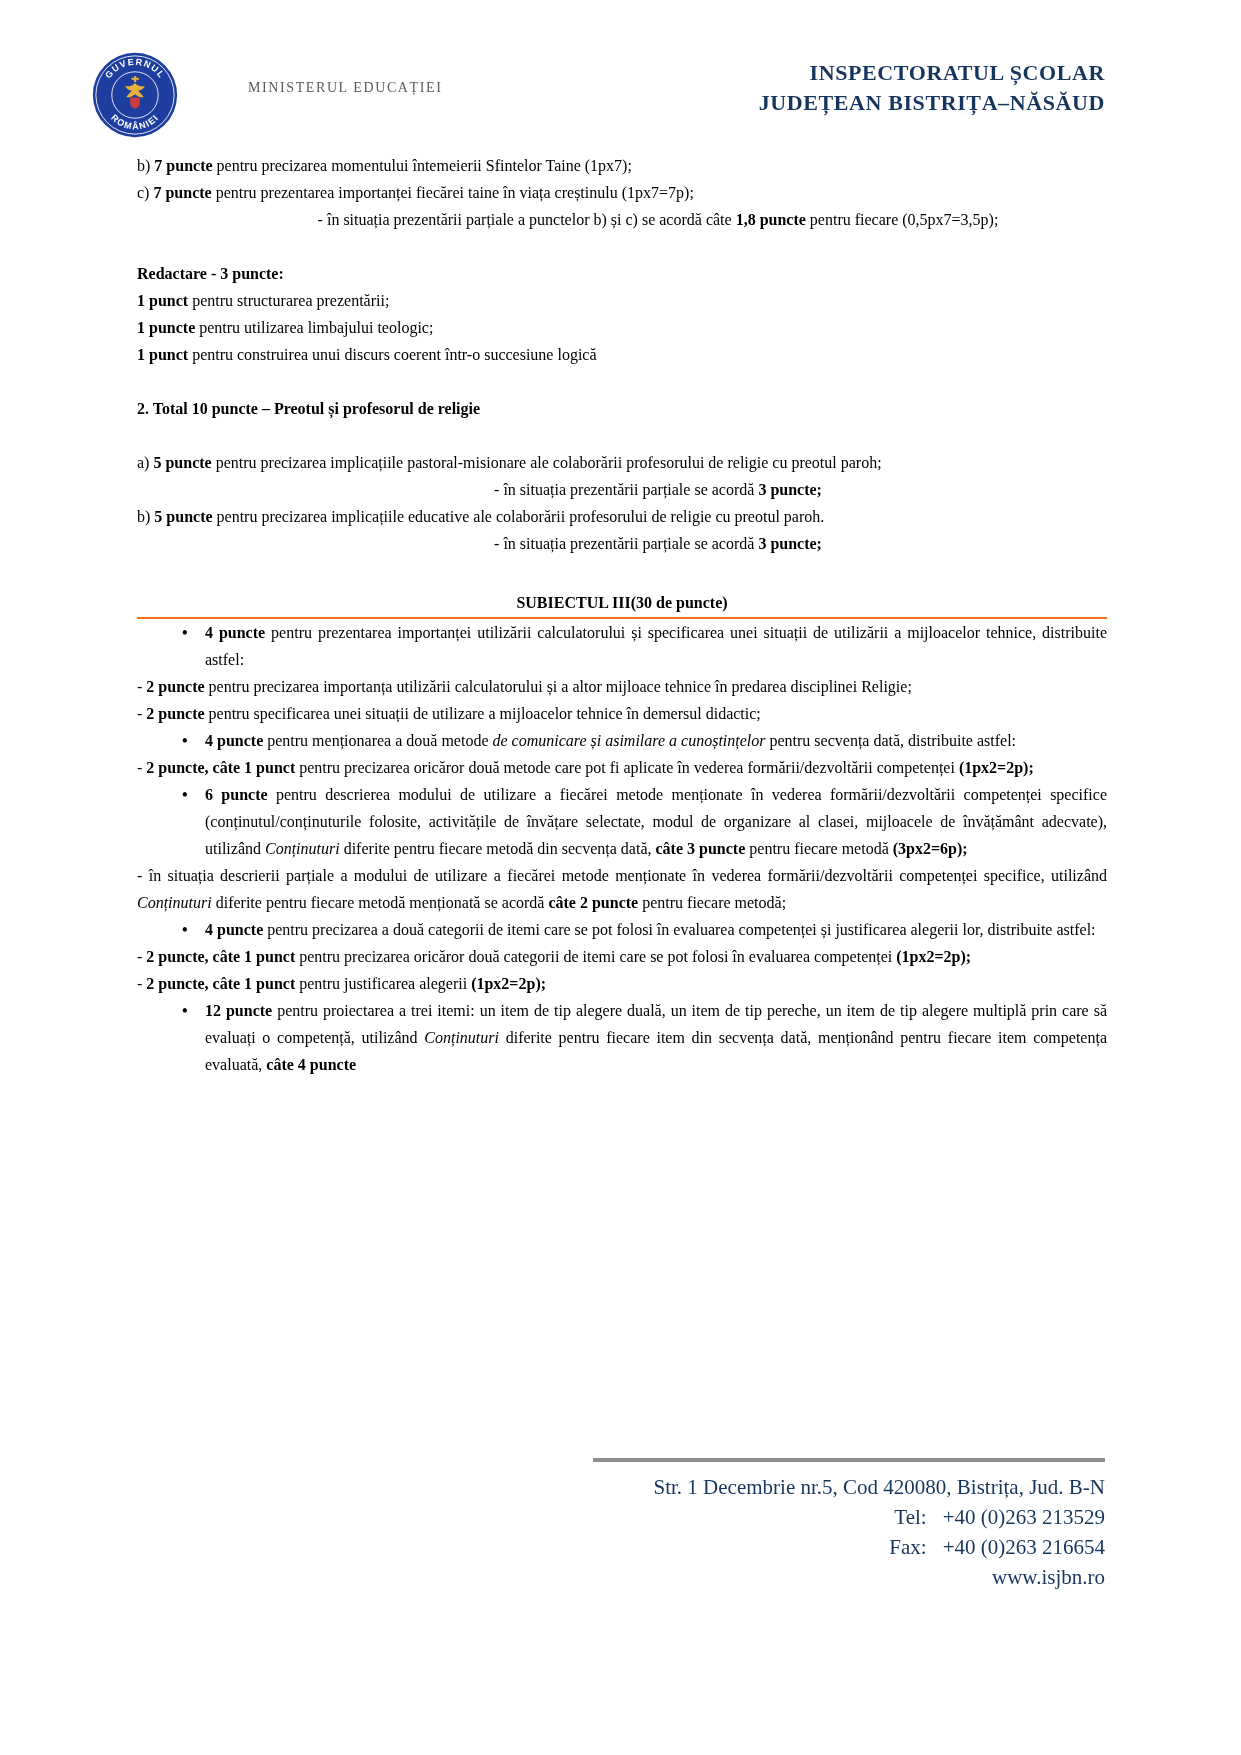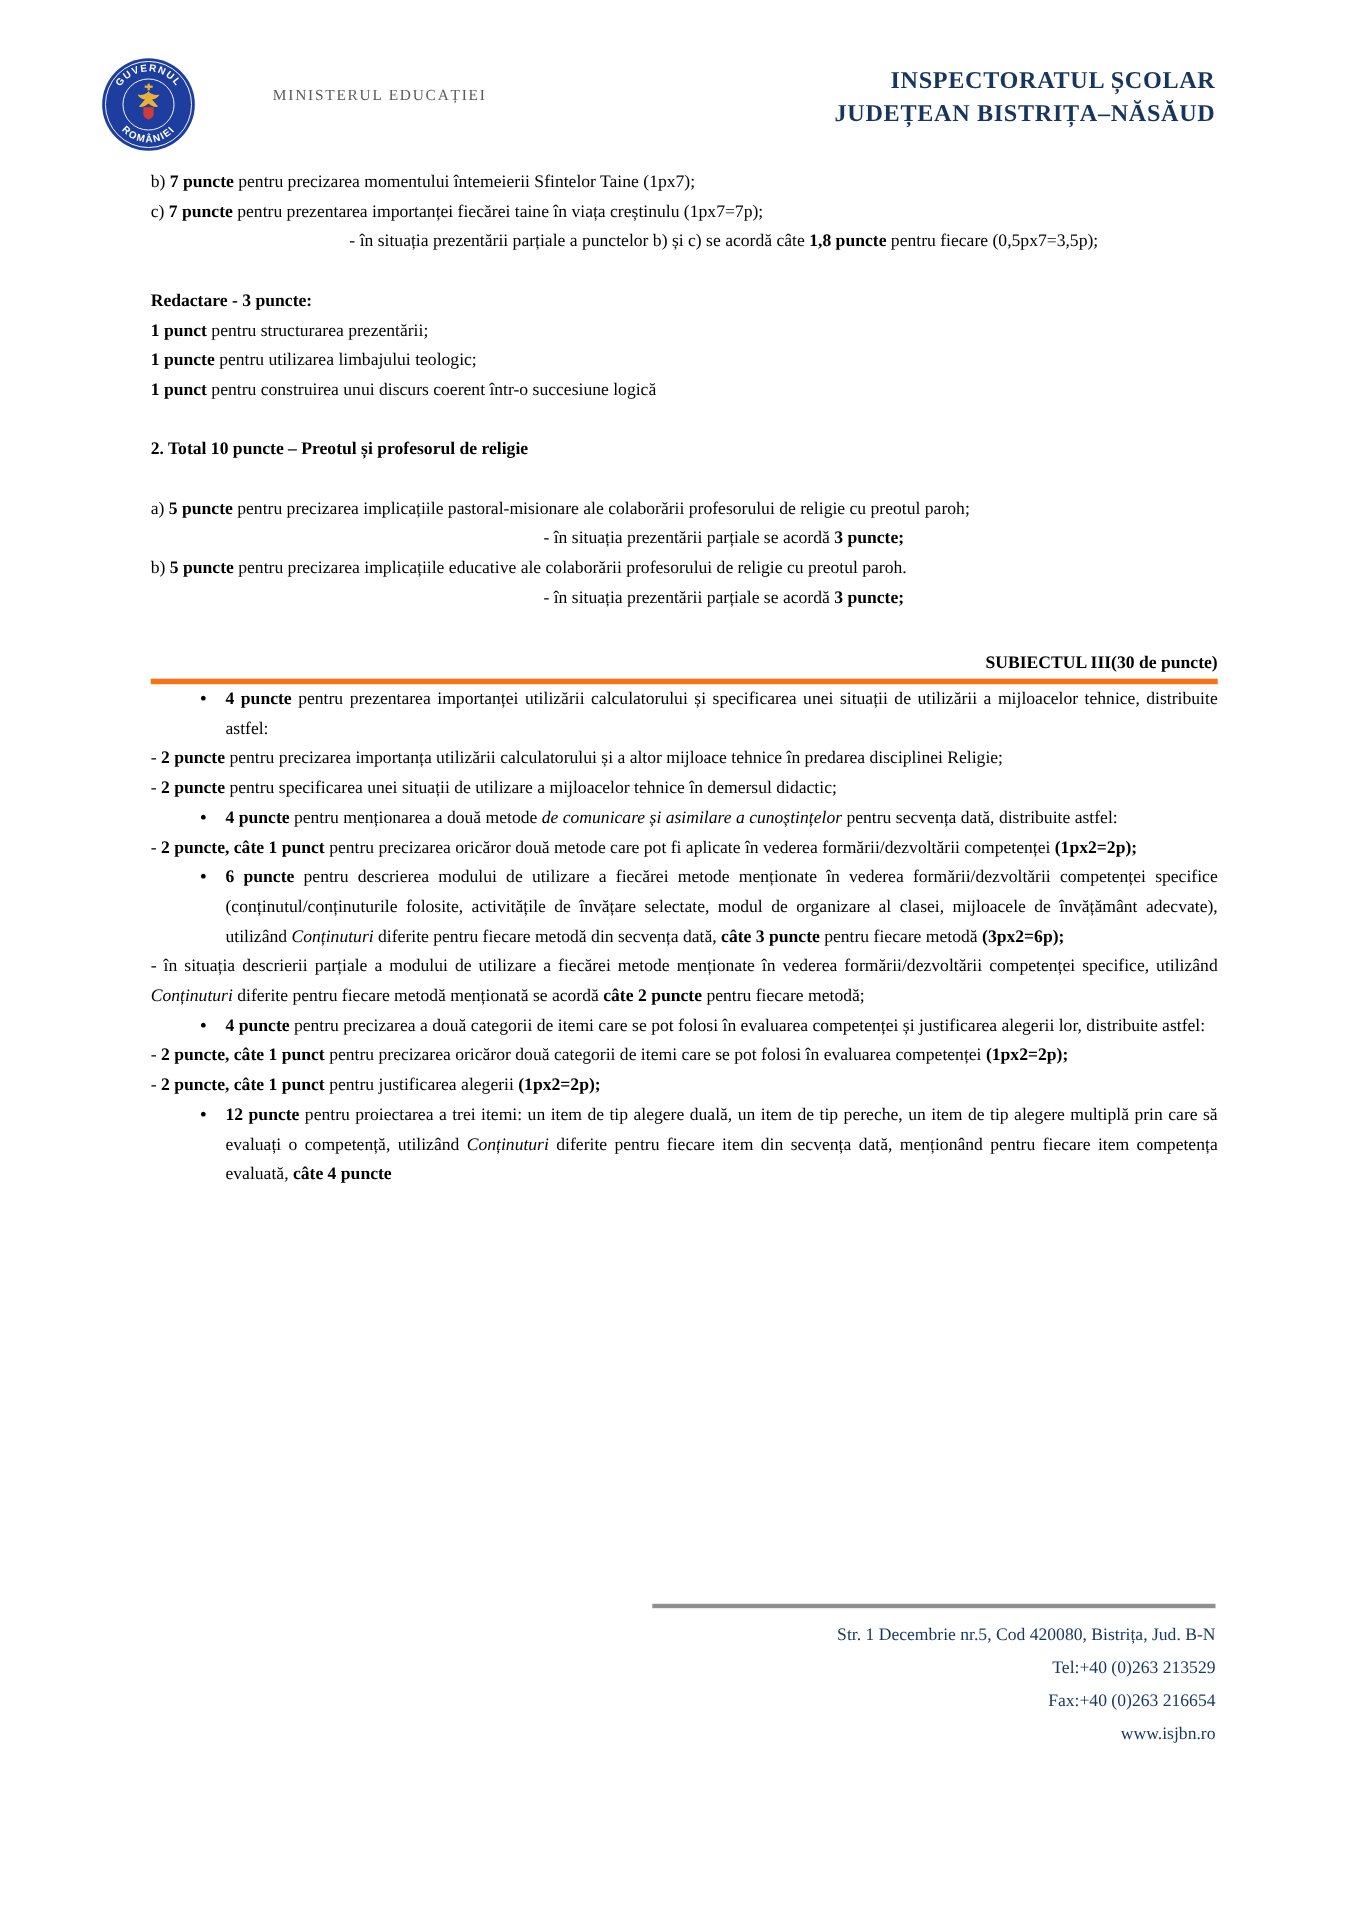--- a/index.html
+++ b/index.html
@@ -38,32 +38,32 @@
   .para { margin: 0; }
   .justify { text-align: justify; }
   .hang { text-indent: 72px; text-align: center; }
   .gap1 { margin-top: 27px; }
   .gap2 { margin-top: 32px; }
   .b { font-weight: bold; }
   .i { font-style: italic; }
   .bullet { position: relative; padding-left: 68px; }
   .glyph { position: absolute; left: 45px; top: 0; font-weight: bold; }
   .subject {
-    display: flex; justify-content: flex-end;
-    font-weight: bold; border-bottom: 5px solid #f97316; padding-bottom: 1px;
+    display: flex; justify-content: center;
+    font-weight: bold; border-bottom: 2px solid #f97316; padding-bottom: 1px;
   }
 
   
   .footer {
     position: absolute; right: 136px; top: 1458px;
-    text-align: right; font-size: 16px; line-height: 30px;
+    text-align: right; font-size: 21px; line-height: 30px;
     color: var(--navy, #17365d);
   }
   .footer-rule { width: 512px; height: 4px; background: var(--rule_gray, #8f8f8f); margin-left: auto; margin-bottom: 10px; }
-  .fgap { margin-left: 0; }
+  .fgap { margin-left: 16px; }
   .footer-web { }
 </style>
 </head>
 <body>
 
 <div class="page">
 
   <header class="header">
     <div class="logo">
       <svg viewBox="0 0 100 100" aria-hidden="true">

